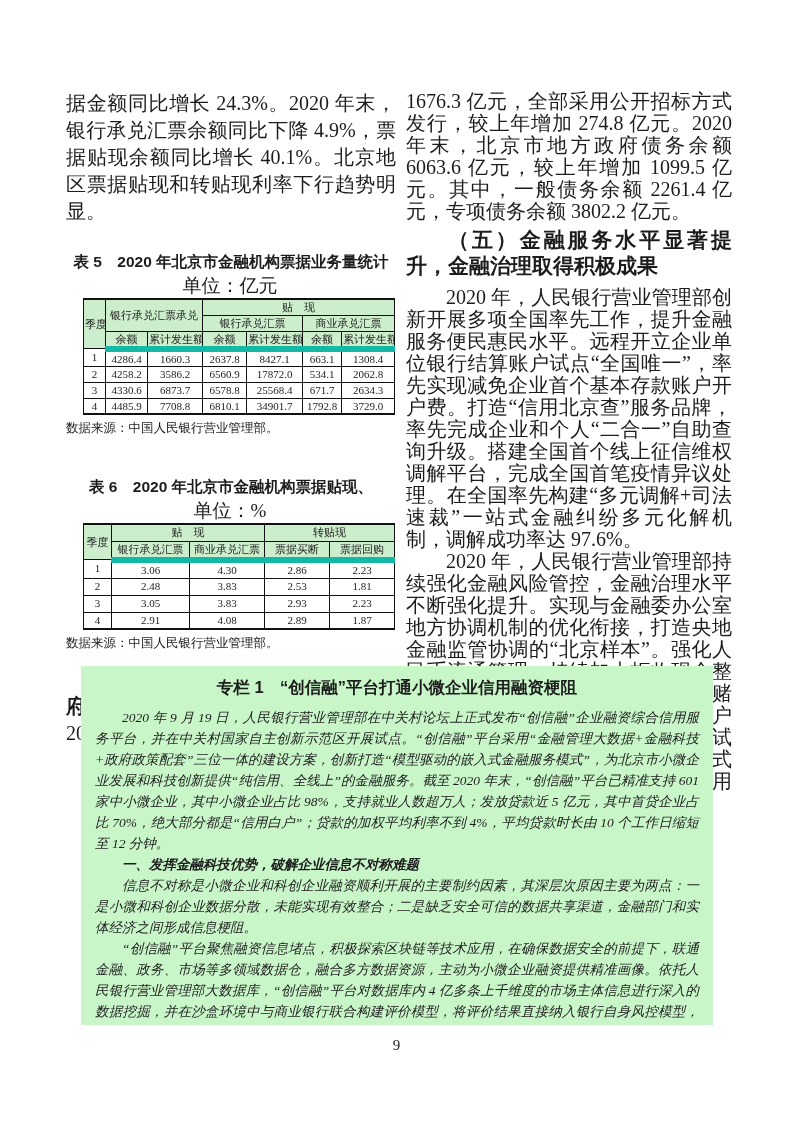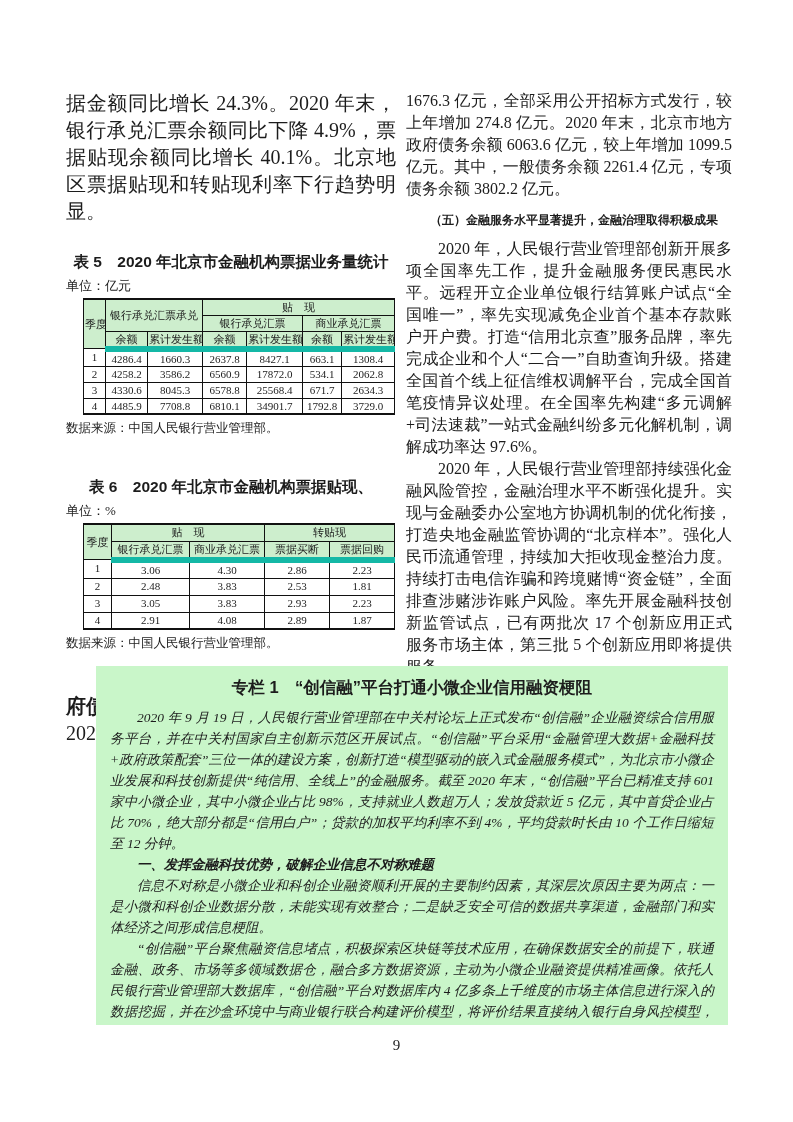--- a/index.html
+++ b/index.html
@@ -15,41 +15,41 @@
     margin:0 auto;
     background:#ffffff;
     color:var(--ink);
     font-family:"Liberation Serif","DejaVu Serif",serif;
     overflow:hidden;
   }
   
   .col-left{position:absolute;left:66px;top:90px;width:330px;}
   .col-right{position:absolute;left:406px;top:90px;width:326px;}
   p.body{font-size:20px;line-height:27px;text-align:justify;}
-  .col-right p.body{font-size:16px;line-height:22px;}
+  .col-right p.body{font-size:20px;line-height:22px;}
   .indent{text-indent:2em;}
   .sec-heading{
-    font-family:Liberation Sans, sans-serif;
-    font-weight:bold;font-size:12px;line-height:26px;
+    font-family:Liberation Mono, monospace;
+    font-weight:bold;font-size:21px;line-height:26px;
     text-align:justify;text-indent:2em;
     margin:7px 0 5px 0;
   }
   .bold-lead{
     font-family:"Liberation Sans","DejaVu Sans",sans-serif;
     font-weight:bold;
   }
   
   .tbl-title{
     font-family:"Liberation Sans","DejaVu Sans",sans-serif;
     font-weight:bold;font-size:15.5px;line-height:24px;
     text-align:center;margin-top:24px;
   }
   .tbl-title.first{margin-top:25px;}
   .tbl-title.cont{margin-top:2px;}
-  .unit{font-size:13px;line-height:18px;text-align:left;margin:3px 2px 3px 0;}
+  .unit{font-size:19px;line-height:18px;text-align:center;margin:3px 2px 3px 0;}
   .source{font-size:12.5px;line-height:17px;margin:5px 0 0 0;}
   .gap{height:14px;}
   table.dtable{
     border-collapse:collapse;table-layout:fixed;
     width:311px;margin-left:17px;
     border-top:2.5px solid #111;border-bottom:2.5px solid #111;
     font-size:11px;
   }
   table.dtable td{
     border:1px solid #111;
@@ -58,21 +58,21 @@
     height:16px;line-height:14px;
   }
   table.t6 td{height:17px;line-height:15px;}
   table.dtable tr.hd td{background:var(--table-header-bg);}
   table.dtable tr.hb td{border-bottom:6px solid #14b8a6;}
   td.bq{border-bottom:2px solid #111;}
   td.gsep{border-left:2px solid #111;}
   td.num{text-align:right;padding-right:9px;}
   
   .col-box{
-    position:absolute;left:96px;top:666px;width:632px;height:359px;
+    position:absolute;left:81px;top:666px;width:632px;height:359px;
     background:var(--box-bg);
     padding:10px 14px 8px 14px;overflow:hidden;
   }
   .box-title{
     font-family:"Liberation Sans","DejaVu Sans",sans-serif;
     font-weight:bold;font-size:16.5px;line-height:22px;
     text-align:center;margin-bottom:9px;
   }
   .box-body p{
     font-size:13.5px;line-height:21px;
@@ -139,21 +139,21 @@
         <td class="num">4258.2</td>
         <td class="num">3586.2</td>
         <td class="num gsep">6560.9</td>
         <td class="num">17872.0</td>
         <td class="num gsep">534.1</td>
         <td class="num">2062.8</td>
       </tr>
       <tr>
         <td>3</td>
         <td class="num">4330.6</td>
-        <td class="num">8045.3</td>
+        <td class="num">6873.7</td>
         <td class="num gsep">6578.8</td>
         <td class="num">25568.4</td>
         <td class="num gsep">671.7</td>
         <td class="num">2634.3</td>
       </tr>
       <tr>
         <td>4</td>
         <td class="num">4485.9</td>
         <td class="num">7708.8</td>
         <td class="num gsep">6810.1</td>

